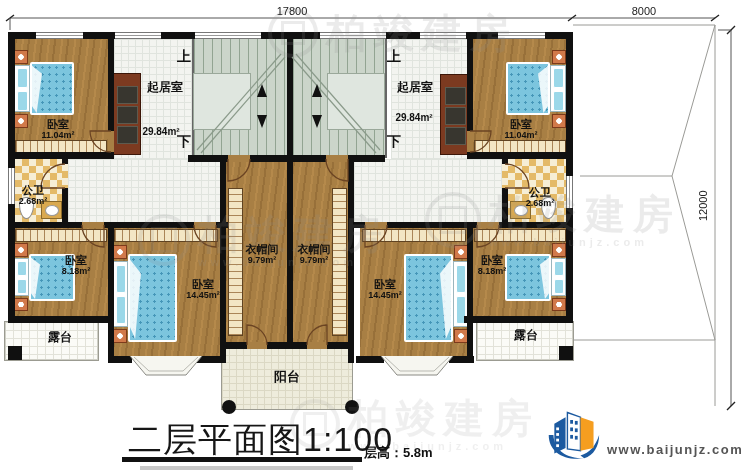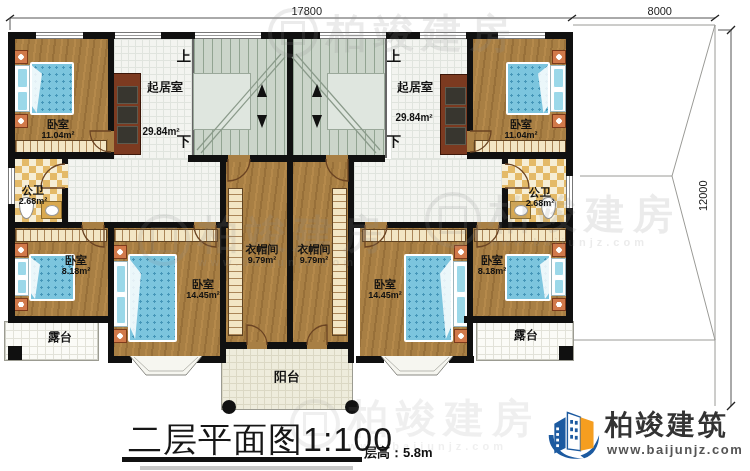--- a/index.html
+++ b/index.html
@@ -28,21 +28,21 @@
   .cushion{background:#38362f;border:1px solid #5d5a4e;box-sizing:border-box}
   .toilet{background:#fff;border:1px solid #8a8a8a;border-radius:45% 45% 50% 50%/30% 30% 65% 65%;box-sizing:border-box}
   .sink{background:#d9a94f;border:1px solid #8a6a2a;box-sizing:border-box}
   .basin{background:#fff;border:1px solid #999;border-radius:50%;box-sizing:border-box}
   .sq{background:#101010}
   .rl{transform:translate(-50%,-50%);text-align:center;color:#111;white-space:nowrap;line-height:1.12}
   .rname{font-size:11px;font-weight:bold;display:block}
   .rarea{font-size:9px;font-weight:bold;display:block}
   .lone{font-size:12px;font-weight:bold;color:#111;transform:translate(-50%,-50%);white-space:nowrap}
   .ud{font-size:14px;font-weight:bold;color:#111;transform:translate(-50%,-50%)}
-  .dim{font-size:11px;color:#222;text-align:right}
+  .dim{font-size:11px;color:#222;text-align:center}
   .wm{color:#8e8e8e;opacity:.17;font-weight:bold;display:flex;align-items:center;gap:8px;pointer-events:none}
   .wmring{border:4px solid #8e8e8e;border-radius:50%;box-sizing:border-box;display:flex;align-items:center;justify-content:center}
   .wmring>div{width:45%;height:45%;border:3px solid #8e8e8e}
   .wmtext{font-size:40px;letter-spacing:8px;white-space:nowrap;line-height:1.1}
   .wmurl{font-size:11px;letter-spacing:4px;white-space:nowrap}
   #title-main{font-size:34px;color:#161616;letter-spacing:1px;white-space:nowrap}
   .statline{font-size:13px;font-weight:bold;color:#111;white-space:nowrap}
   #brand-name{font-size:28px;font-weight:bold;color:#333;letter-spacing:3px;white-space:nowrap}
   #brand-url{font-size:13px;font-weight:bold;color:#555;letter-spacing:1.5px;white-space:nowrap}
   svg{display:block}
@@ -377,17 +377,16 @@
         <rect x="12" y="40" width="3" height="3" fill="#fff"></rect>
       <path d="M24 6 L38 11 V47 L24 45 Z" fill="#fff" stroke="#1c5aa0" stroke-width="1.5"></path>
       <rect x="27" y="14" width="3" height="4" fill="#1c5aa0"></rect>
         <rect x="32" y="15" width="3" height="4" fill="#1c5aa0"></rect>
       <rect x="27" y="22" width="3" height="4" fill="#1c5aa0"></rect>
         <rect x="32" y="23" width="3" height="4" fill="#1c5aa0"></rect>
       <rect x="27" y="30" width="3" height="4" fill="#1c5aa0"></rect>
         <rect x="32" y="31" width="3" height="4" fill="#1c5aa0"></rect>
       <path d="M38 11 L52 16 V44 L38 47 Z" fill="#f59e20"></path>
     </svg>
-    <div class="abs" id="brand-name" style="left:60px;top:2px">柏竣建筑</div>
     <div class="abs" id="brand-url" style="left:62px;top:38px">www.baijunjz.com</div>
   </div>
 
 </div>
 
 </body></html>

